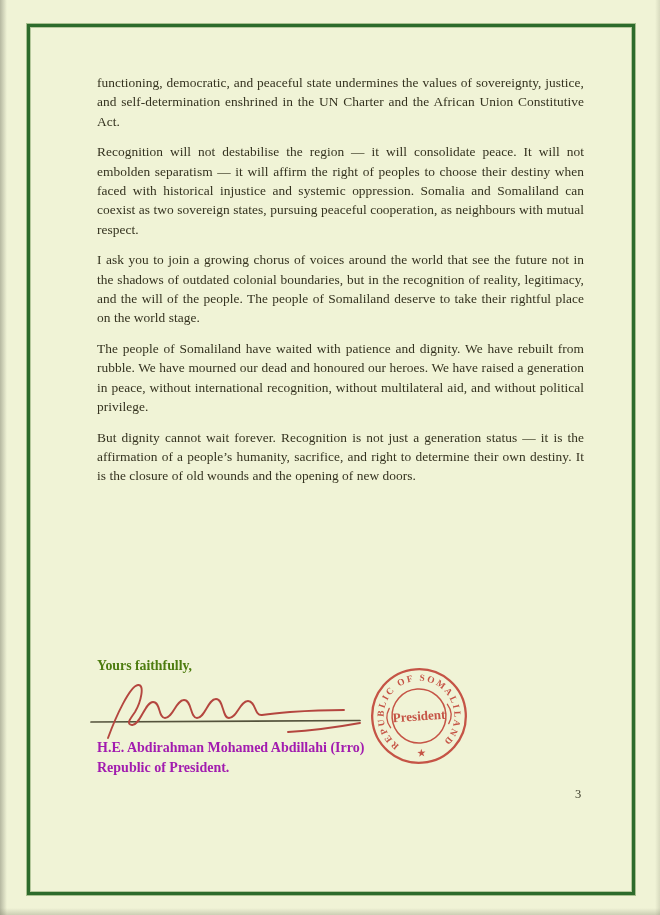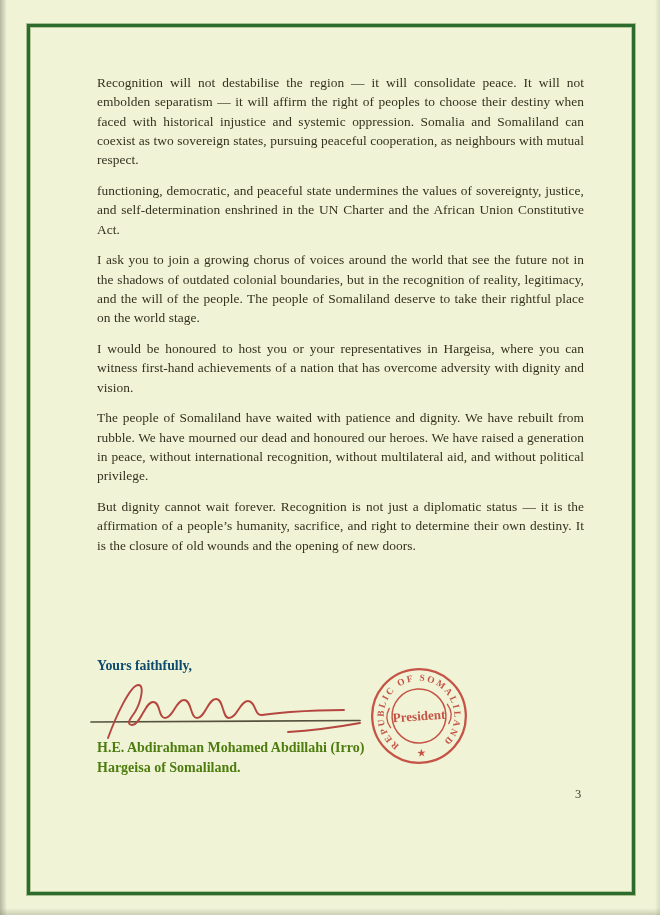--- a/index.html
+++ b/index.html
@@ -28,30 +28,30 @@
   }
   .content p{
     margin:0 0 11.5px 0;
     font-size:13.4px;line-height:19.3px;
     text-align:justify;
     letter-spacing:.05px;
   }
 
   .closing{
     position:absolute;left:97px;top:658px;
-    font-size:13.8px;font-weight:bold;color:#0c4a6e;
+    font-size:13.8px;font-weight:bold;color:#4d7c0f;
   }
 
   .signature-wrap{position:absolute;left:86px;top:674px;width:285px;height:72px;}
   .sig-stroke{fill:none;stroke:#b4463f;stroke-width:1.9;stroke-linecap:round;stroke-linejoin:round;}
   .sig-underline{fill:none;stroke:#54523c;stroke-width:1.7;stroke-linecap:round;}
 
   .signatory{
     position:absolute;left:97px;top:738px;
-    font-size:14px;line-height:19.5px;font-weight:bold;color:#4d7c0f;
+    font-size:14px;line-height:19.5px;font-weight:bold;color:#a21caf;
   }
 
   .stamp{position:absolute;left:366px;top:663px;width:106px;height:106px;opacity:.92;}
   .stamp-outer{fill:none;stroke:#c2473a;stroke-width:2.6;}
   .stamp-inner{fill:none;stroke:#c2473a;stroke-width:1.7;}
   .ring-text{fill:#c2473a;font-family:"Liberation Serif","DejaVu Serif",serif;
     font-size:10.6px;font-weight:bold;letter-spacing:2.3px;}
   .center-text{fill:#c2473a;font-family:"Liberation Serif","DejaVu Serif",serif;
     font-size:14.8px;font-weight:bold;}
   .paren{fill:none;stroke:#c2473a;stroke-width:1.5;stroke-linecap:round;}
@@ -65,26 +65,25 @@
 </head>
 <body>
 
 <div class="scan-edge-left"></div>
 <div class="scan-edge-bottom"></div>
 <div class="scan-edge-right"></div>
 
 <div class="frame"></div>
 
 <div class="content">
+  <p>functioning, democratic, and peaceful state undermines the values of sovereignty, justice, and self-determination enshrined in the UN Charter and the African Union Constitutive Act.</p>
   <p>Recognition will not destabilise the region — it will consolidate peace. It will not embolden separatism — it will affirm the right of peoples to choose their destiny when faced with historical injustice and systemic oppression. Somalia and Somaliland can coexist as two sovereign states, pursuing peaceful cooperation, as neighbours with mutual respect.</p>
-  <p>functioning, democratic, and peaceful state undermines the values of sovereignty, justice, and self-determination enshrined in the UN Charter and the African Union Constitutive Act.</p>
   <p>I ask you to join a growing chorus of voices around the world that see the future not in the shadows of outdated colonial boundaries, but in the recognition of reality, legitimacy, and the will of the people. The people of Somaliland deserve to take their rightful place on the world stage.</p>
-  <p>I would be honoured to host you or your representatives in Hargeisa, where you can witness first-hand achievements of a nation that has overcome adversity with dignity and vision.</p>
   <p>The people of Somaliland have waited with patience and dignity. We have rebuilt from rubble. We have mourned our dead and honoured our heroes. We have raised a generation in peace, without international recognition, without multilateral aid, and without political privilege.</p>
-  <p>But dignity cannot wait forever. Recognition is not just a diplomatic status — it is the affirmation of a people’s humanity, sacrifice, and right to determine their own destiny. It is the closure of old wounds and the opening of new doors.</p>
+  <p>But dignity cannot wait forever. Recognition is not just a generation status — it is the affirmation of a people’s humanity, sacrifice, and right to determine their own destiny. It is the closure of old wounds and the opening of new doors.</p>
 </div>
 
 <div class="closing">Yours faithfully,</div>
 
 <svg class="signature-wrap" viewBox="0 0 285 72">
   <path class="sig-underline" d="M 5 48 L 274 46.5"></path>
   <path class="sig-stroke" d="M 22 64 C 30 42 44 12 52 11
            C 59 10 55 28 49 38
            C 44 45 40 50 46 51
            C 54 52 59 28 67 28
@@ -110,16 +109,16 @@
     </text>
     <path class="paren" d="M -33 -11 Q -40 0 -33 11"></path>
     <path class="paren" d="M 33 -11 Q 40 0 33 11"></path>
     <text class="center-text" x="0" y="5" text-anchor="middle">President</text>
     <text class="star" x="0" y="46" text-anchor="middle">★</text>
   </g>
 </svg>
 
 <div class="signatory">
   <div>H.E. Abdirahman Mohamed Abdillahi (Irro)</div>
-  <div>Hargeisa of Somaliland.</div>
+  <div>Republic of President.</div>
 </div>
 
 <div class="page-number">3</div>
 
 </body></html>

